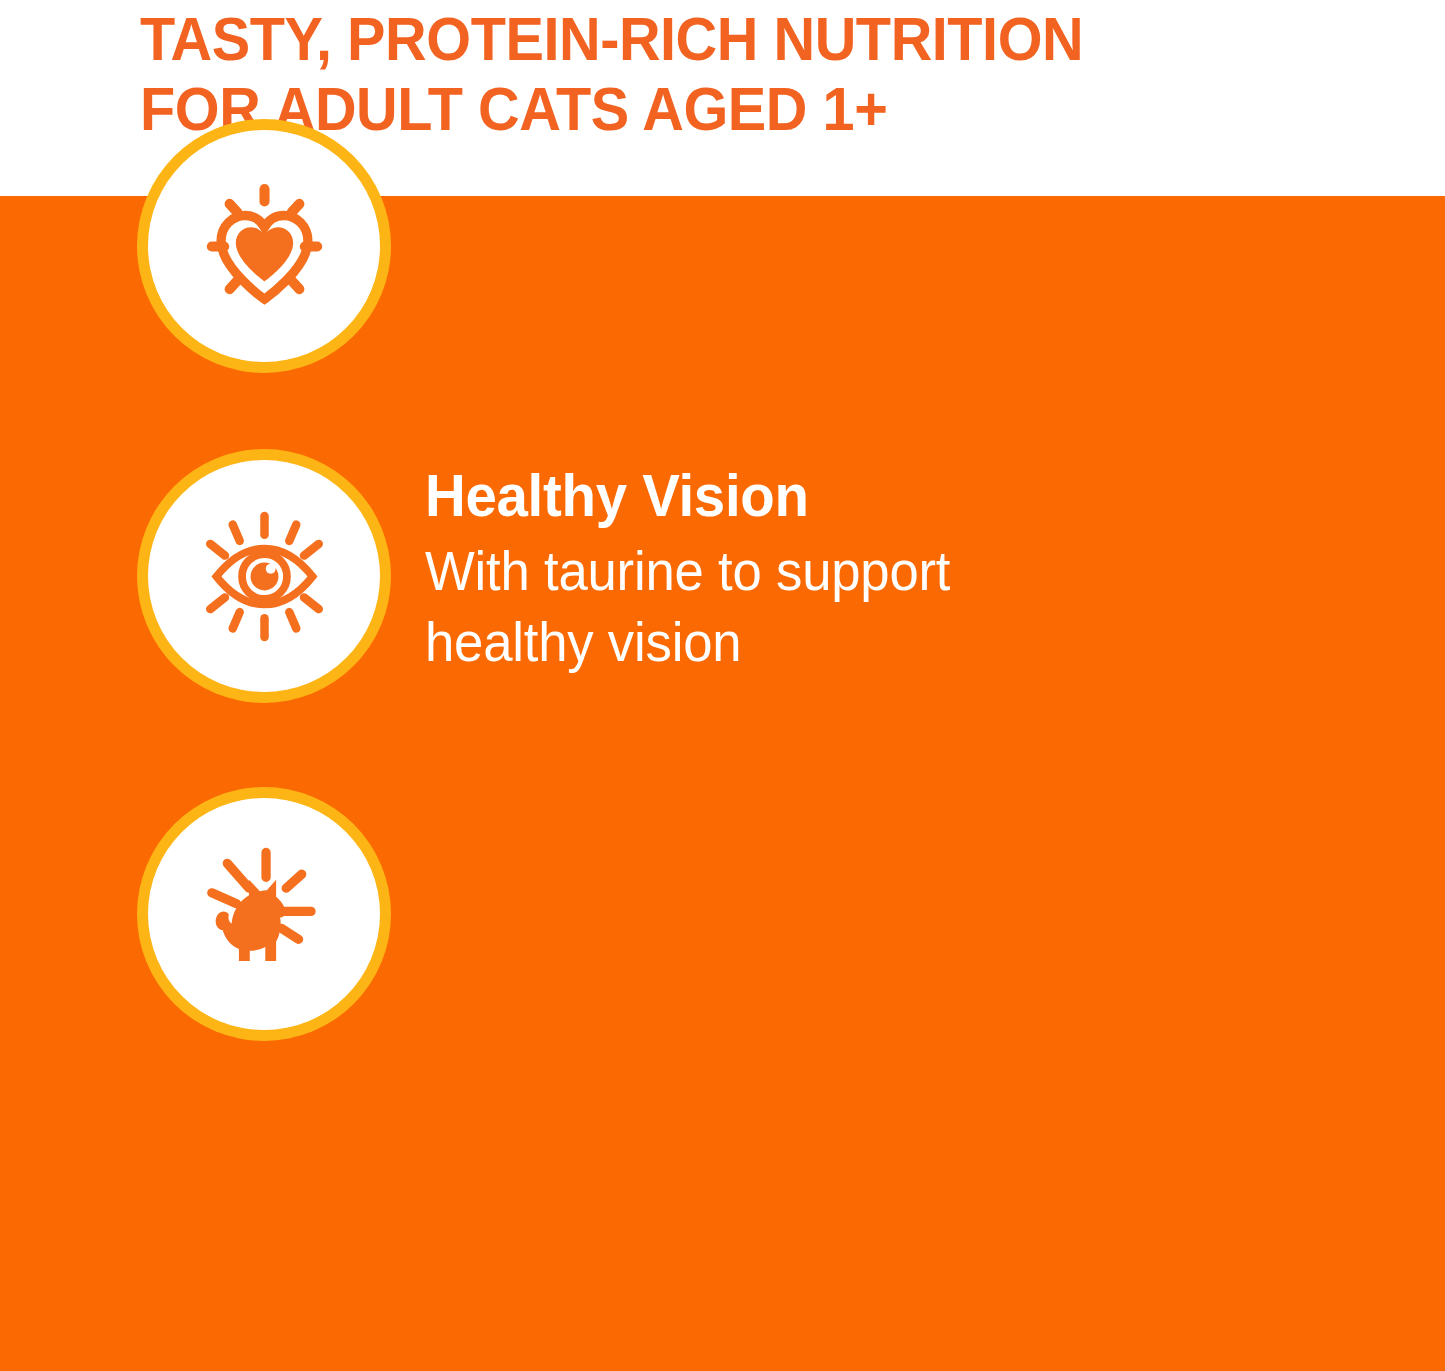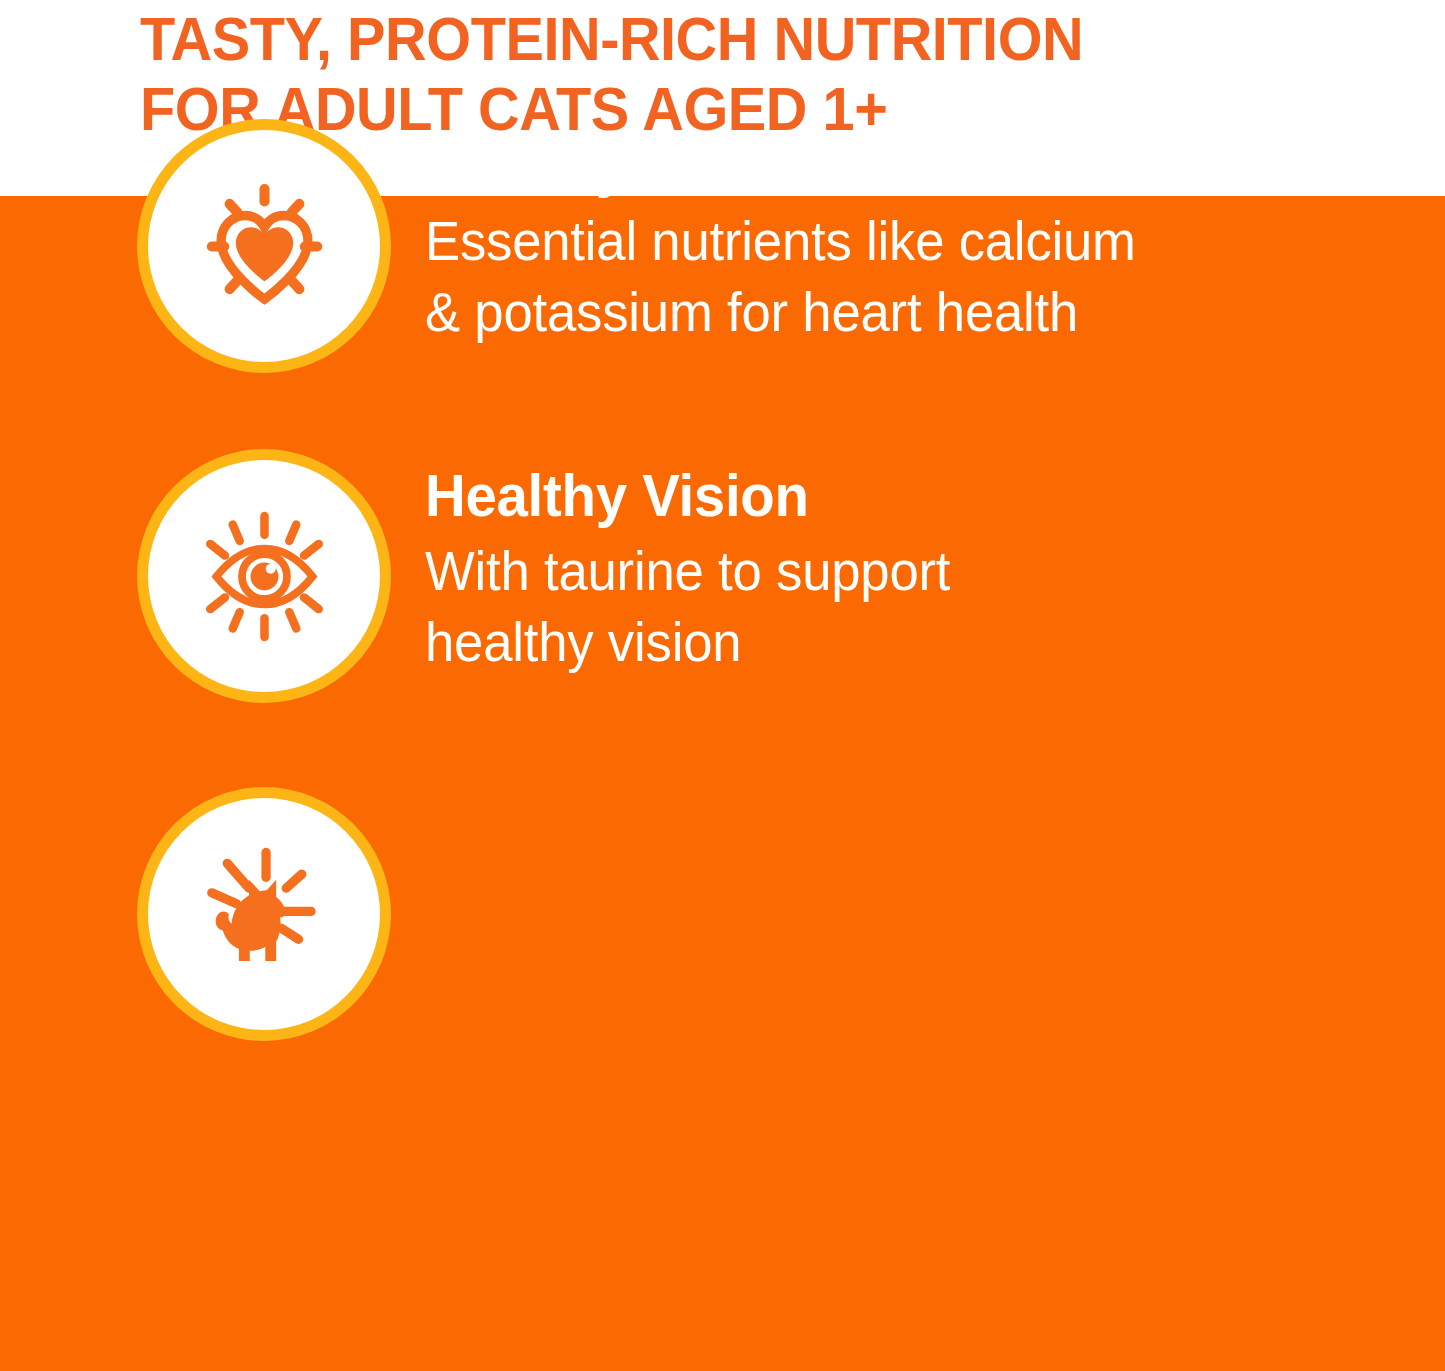--- a/index.html
+++ b/index.html
@@ -150,25 +150,20 @@
             <line x1="72.5" y1="22.5" x2="67.5" y2="28"></line>
             <line x1="16" y1="50" x2="24" y2="50"></line>
             <line x1="84" y1="50" x2="76" y2="50"></line>
             <line x1="27.5" y1="77.5" x2="32.5" y2="72"></line>
             <line x1="72.5" y1="77.5" x2="67.5" y2="72"></line>
           </g>
           <path d="M50 84 C50 84 22 64.5 22 46.5 C22 36.5 29.5 30 37.5 30 C43.5 30 47.8 33.4 50 37.6 C52.2 33.4 56.5 30 62.5 30 C70.5 30 78 36.5 78 46.5 C78 64.5 50 84 50 84 Z" fill="none" stroke="#F4701F" stroke-width="6"></path>
           <path d="M50 72.5 C50 72.5 31.5 59.5 31.5 47.8 C31.5 41.6 36.2 37.6 41.3 37.6 C45.2 37.6 48.3 39.9 50 43 C51.7 39.9 54.8 37.6 58.7 37.6 C63.8 37.6 68.5 41.6 68.5 47.8 C68.5 59.5 50 72.5 50 72.5 Z" fill="#F4701F"></path>
         </svg>
       </div>
-    </div>
-    <div class="copy">
-      <p class="benefit-title">Healthy Heart</p>
-      <p class="benefit-desc">Essential nutrients like calcium
-&amp; potassium for heart health</p>
     </div>
   </div>
 
   <div class="benefit row-1">
     <div class="badge">
       <div class="badge-inner">
         <svg viewBox="0 0 100 100">
           <g fill="none" stroke="#F4701F" stroke-width="5.5" stroke-linecap="round">
             <line x1="50" y1="11" x2="50" y2="23"></line>
             <line x1="29.5" y1="16.5" x2="34" y2="27"></line>

